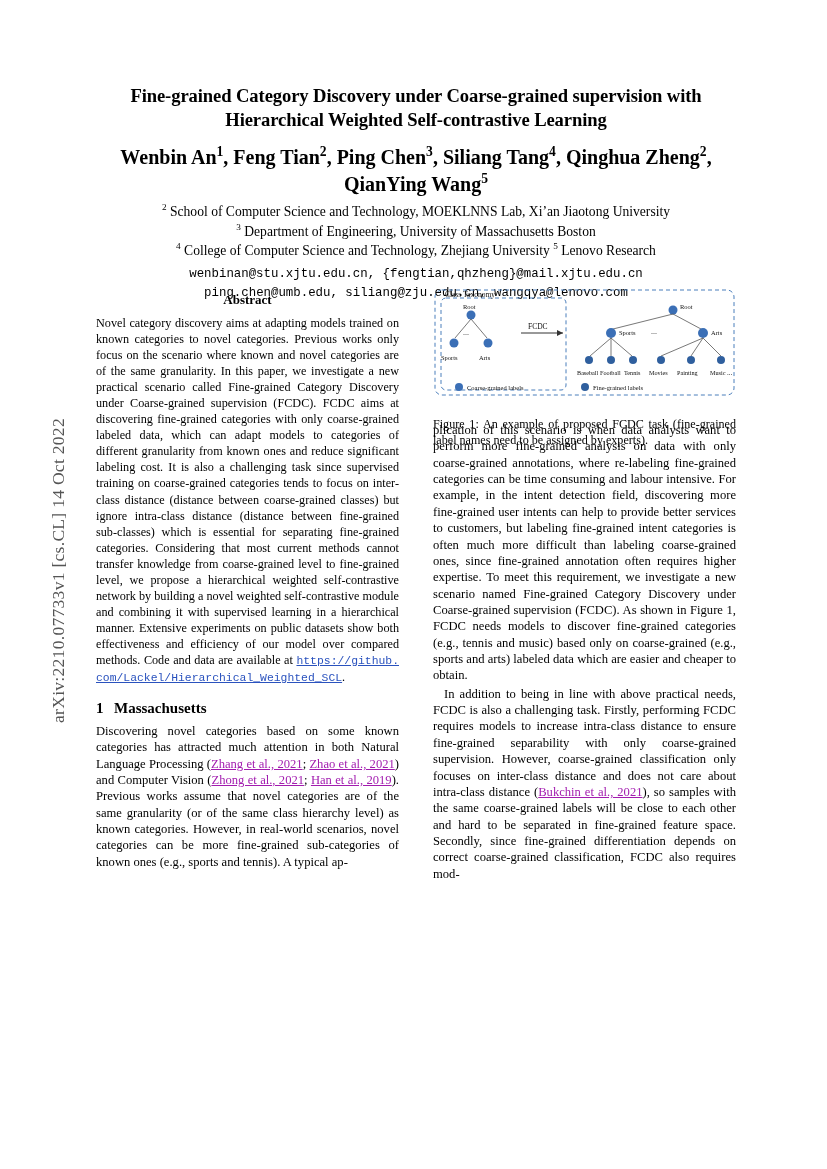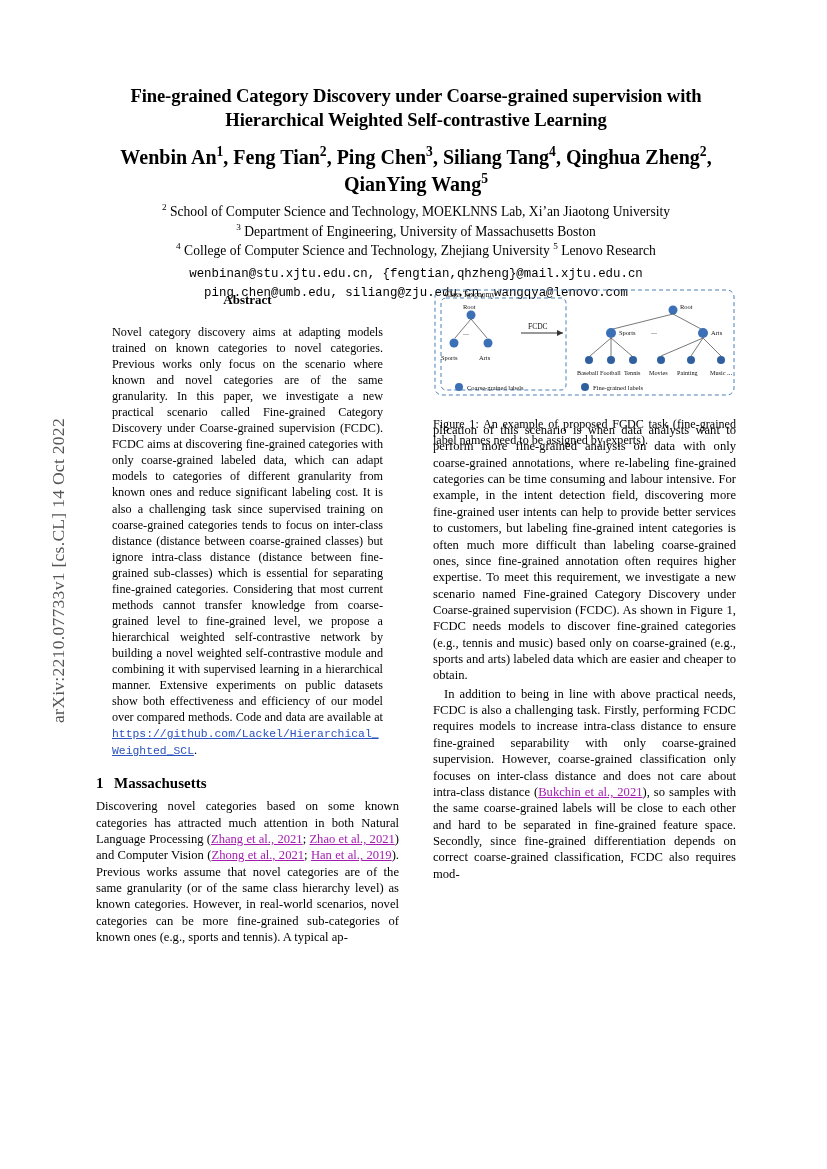--- a/index.html
+++ b/index.html
@@ -106,21 +106,21 @@
     text-align: justify;
     margin: 0 0 2px 0;
     text-justify: inter-word;
     hyphens: manual;
   }
   p.indent { text-indent: 11px; }
   .abstract-p {
     font-size: 12.2px;
     line-height: 1.315;
     text-align: justify;
-    margin: 16px;
+    margin: 0;
   }
   .cite { color: #a21caf; }
   .url {
     color: #2a52be;
     font-family: "Liberation Mono", monospace;
     font-size: 11.4px;
     word-break: break-all;
   }
 
   

